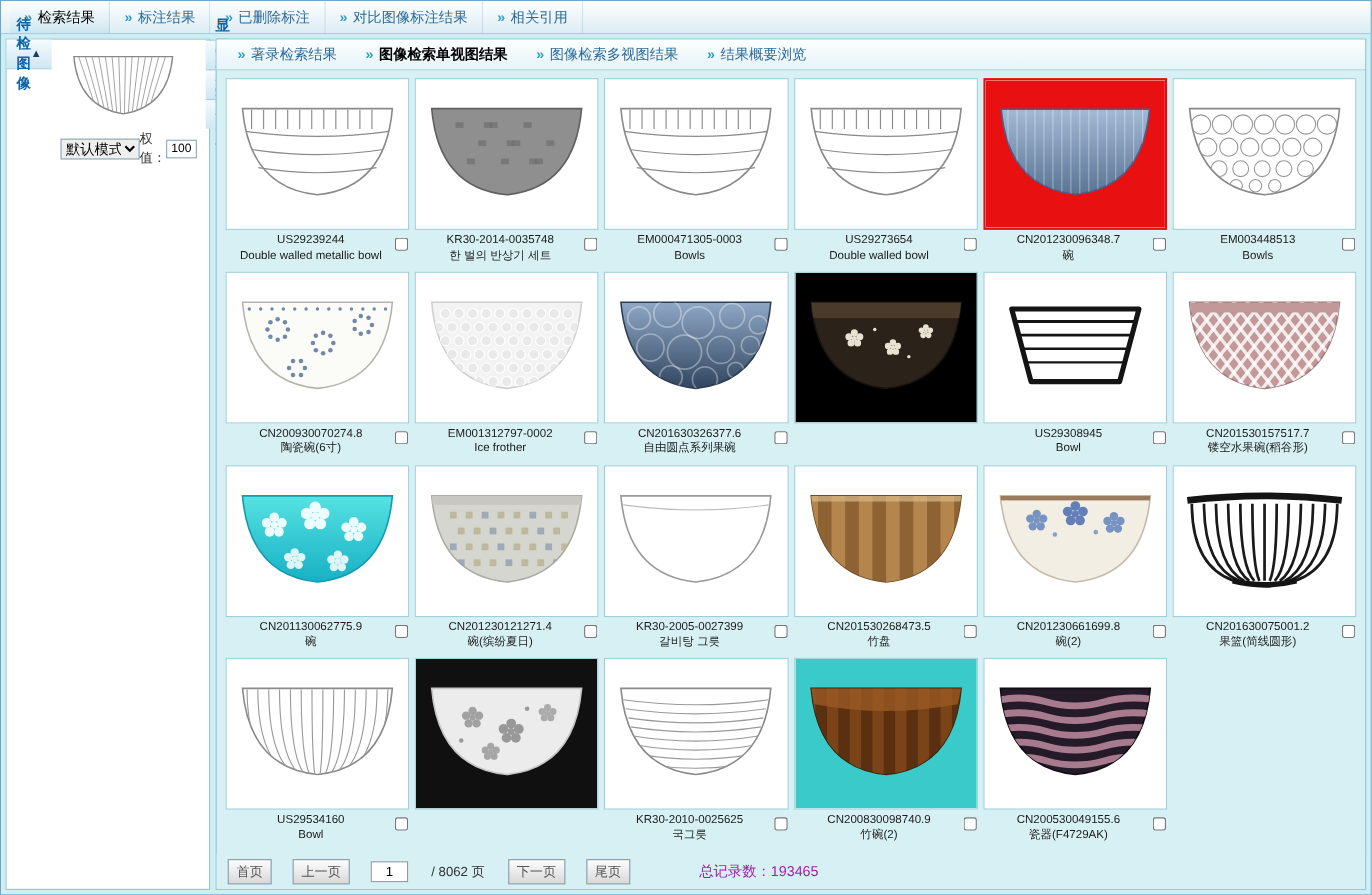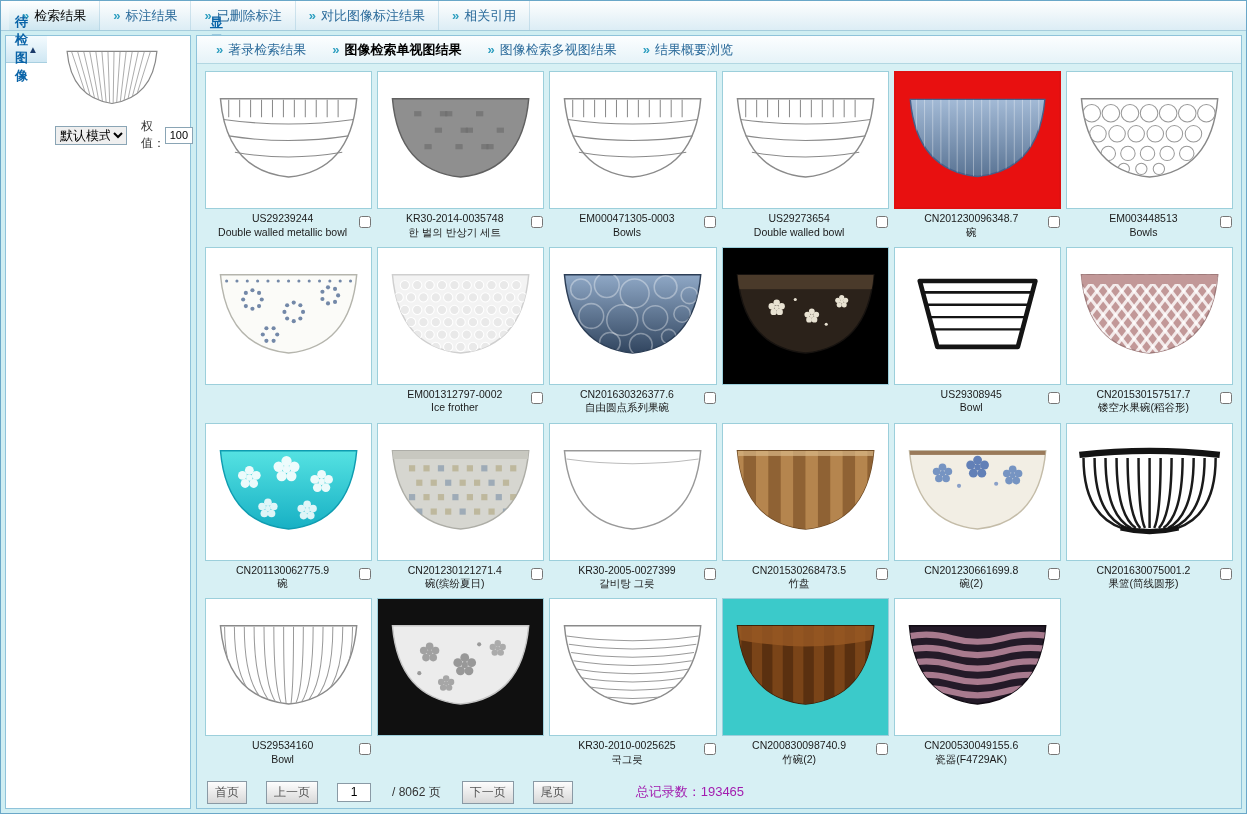--- a/index.html
+++ b/index.html
@@ -18,21 +18,21 @@
 
   
   .sidebar{width:186px;display:flex;flex-direction:row;border:1px solid #8fc3da;background:#fff}
   .panel-header{height:27px;flex:0 0 27px;display:flex;align-items:center;justify-content:space-between;padding:0 9px;background:linear-gradient(#f4fbfe,#cfe7f3);border-bottom:1px solid #a8cfe0;color:#0a64a8;font-weight:bold;font-size:13px;cursor:pointer}
   .panel-header.collapsed{border-top:1px solid #a8cfe0;border-bottom:none}
   .arrow{color:#1a3a6a;font-size:10px}
   .sidebar-content{padding:10px 8px 8px 8px}
   .sketch-box{width:102px;height:64px;margin-left:6px}
   .mode-row{display:flex;align-items:center;margin-top:8px;font-size:12px;color:#333}
   .mode-row select{font-size:13px;width:72px;height:19px;border:1px solid #8aa5b5}
-  .wlabel{margin-left:14px}
+  .wlabel{margin-left:0}
   .winput{width:28px;height:17px;border:1px solid #8aa5b5;font-size:11px;text-align:center}
   .sidebar-spacer{flex:1}
 
   
   .main{flex:1;display:flex;flex-direction:column;border:1px solid #8fc3da;background:#d7f0f4;min-width:0}
   .result-tabs{height:28px;flex:0 0 28px;display:flex;align-items:center;background:linear-gradient(#fcfeff,#e6f3f8);border-bottom:1px solid #b2d7e2;padding-left:6px}
   .rtab{display:flex;align-items:center;gap:5px;padding:0 13px;font-size:13px;color:#2a6a9a;cursor:pointer}
   .rtab.active .tlabel{font-weight:bold;color:#000}
 
   .grid{flex:1;display:grid;grid-template-columns:repeat(6,1fr);grid-auto-rows:1fr;gap:5px;padding:7px 8px}
@@ -392,20 +392,25 @@
                 <circle cx="70" cy="32" r="1.5" fill="#7388a8"></circle>
                 <circle cx="80" cy="32" r="1.5" fill="#7388a8"></circle>
                 <circle cx="90" cy="32" r="1.5" fill="#7388a8"></circle>
                 <circle cx="100" cy="32" r="1.5" fill="#7388a8"></circle>
                 <circle cx="110" cy="32" r="1.5" fill="#7388a8"></circle>
                 <circle cx="120" cy="32" r="1.5" fill="#7388a8"></circle>
                 <circle cx="130" cy="32" r="1.5" fill="#7388a8"></circle>
                 <circle cx="140" cy="32" r="1.5" fill="#7388a8"></circle>
               </g>
             </svg>
+          </div>
+          <div class="caption">
+            <div class="cap-id">CN200930070274.8</div>
+            <div class="cap-name">陶瓷碗(6寸)</div>
+            <input class="cbox" type="checkbox" style="">
           </div>
         </div>
         <div class="card">
           <div class="card-img">
             <svg viewBox="0 0 160 132" preserveAspectRatio="none">
               <path d="M14,26 Q20,96 80,102 Q140,96 146,26 Z" fill="#f3f3f3" stroke="#cfcfcf" stroke-width="1.4"></path>
               <defs>
                 <clipPath id="cp7">
                   <path d="M14,26 Q20,96 80,102 Q140,96 146,26 Z"></path>
                 </clipPath>

